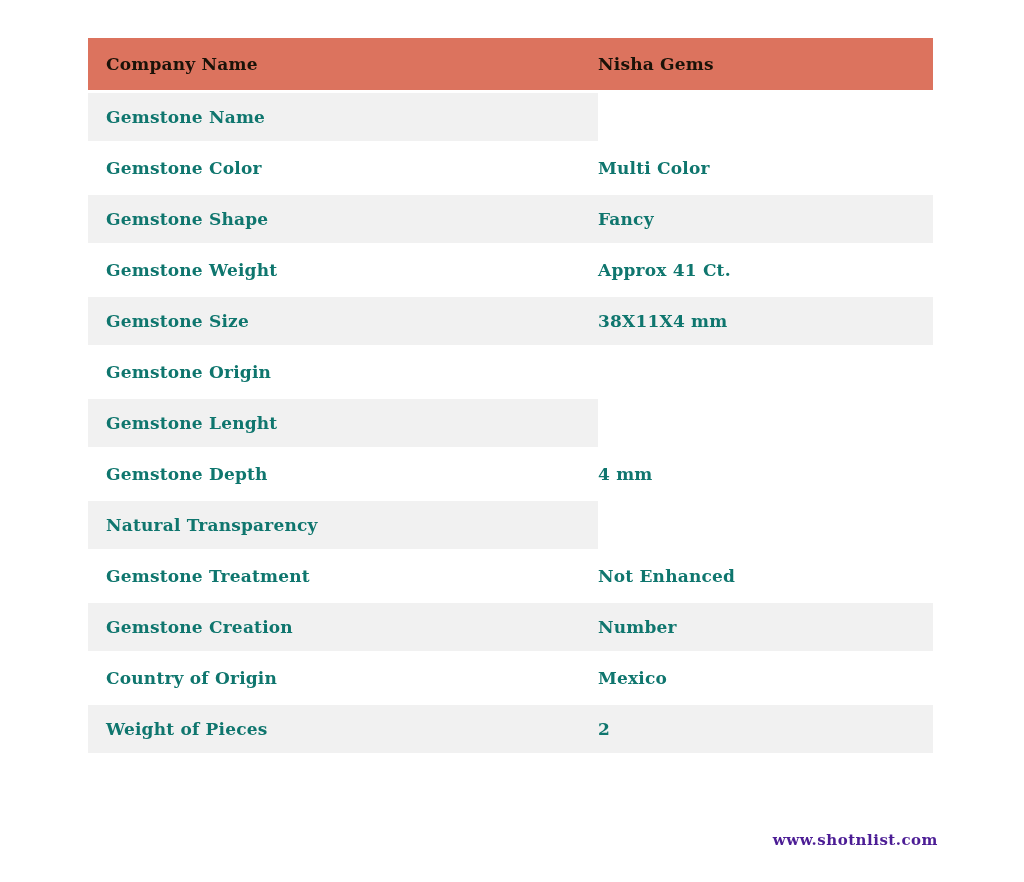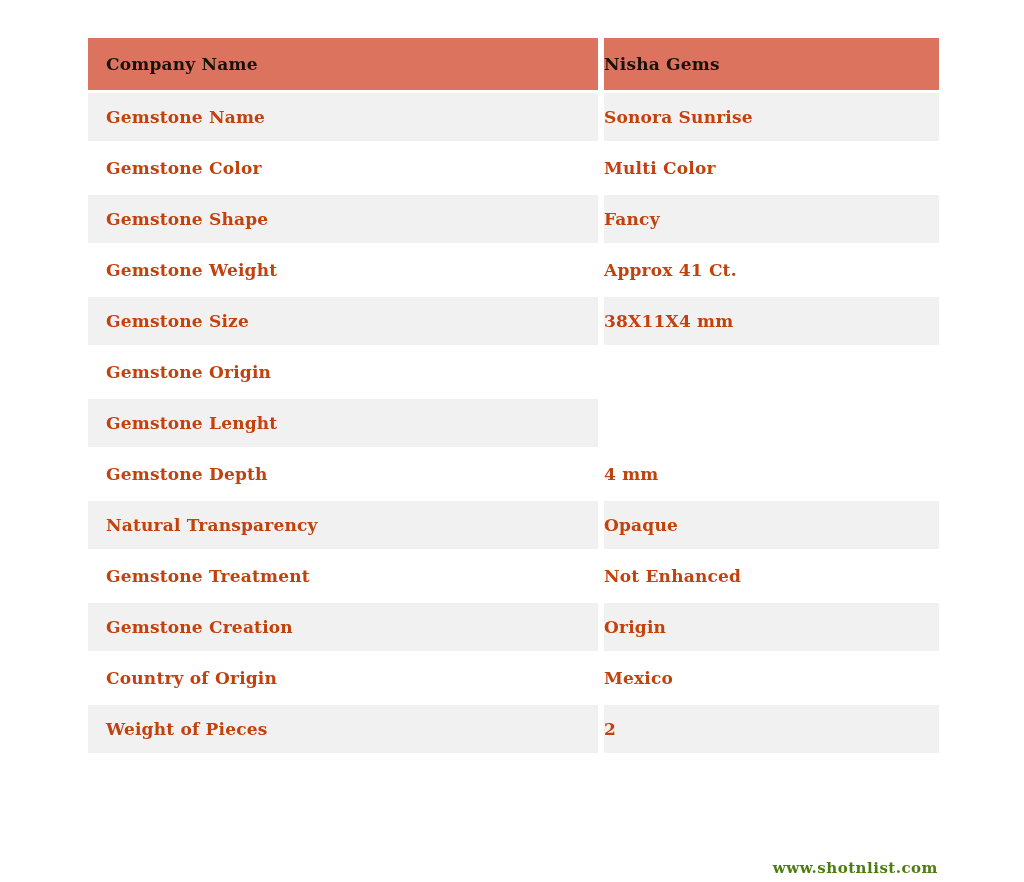--- a/index.html
+++ b/index.html
@@ -17,66 +17,64 @@
   }
   .spec-table {
     position: absolute;
     left: 88px;
     top: 38px;
     width: 851px;
   }
   .row {
     display: grid;
     grid-template-columns: 510px 335px;
-    column-gap: 6px;
     margin-bottom: 3px;
   }
   .cell {
     box-sizing: border-box;
     height: 48px;
     display: flex;
     align-items: center;
     font-size: 17px;
     font-weight: 700;
-    color: #c2410c;
+    color: #0f766e;
     letter-spacing: 0.2px;
     background: #ffffff;
   }
   .cell.label { padding-left: 18px; }
   .cell.value { }
   
   .row:nth-child(even) .cell { background: #f1f1f1; }
   .row.header .cell {
     height: 52px;
     background: #dc735e;
     color: #1a1208;
   }
   .watermark {
     position: absolute;
     right: 86px;
-    top: 859px;
+    top: 831px;
     font-size: 15px;
     font-weight: 700;
-    color: #4d7c0f;
+    color: #4c1d95;
     letter-spacing: 0.5px;
   }
 </style>
 </head>
 <body>
 
 <div class="page">
   <div class="spec-table">
     <div class="row header">
       <div class="cell label">Company Name</div>
       <div class="cell value">Nisha Gems</div>
     </div>
 
   <div class="row">
     <div class="cell label">Gemstone Name</div>
-    <div class="cell value">Sonora Sunrise</div>
   </div>
 
   <div class="row">
     <div class="cell label">Gemstone Color</div>
     <div class="cell value">Multi Color</div>
   </div>
 
   <div class="row">
     <div class="cell label">Gemstone Shape</div>
     <div class="cell value">Fancy</div>
@@ -101,31 +99,30 @@
     <div class="cell label">Gemstone Lenght</div>
   </div>
 
   <div class="row">
     <div class="cell label">Gemstone Depth</div>
     <div class="cell value">4 mm</div>
   </div>
 
   <div class="row">
     <div class="cell label">Natural Transparency</div>
-    <div class="cell value">Opaque</div>
   </div>
 
   <div class="row">
     <div class="cell label">Gemstone Treatment</div>
     <div class="cell value">Not Enhanced</div>
   </div>
 
   <div class="row">
     <div class="cell label">Gemstone Creation</div>
-    <div class="cell value">Origin</div>
+    <div class="cell value">Number</div>
   </div>
 
   <div class="row">
     <div class="cell label">Country of Origin</div>
     <div class="cell value">Mexico</div>
   </div>
 
   <div class="row">
     <div class="cell label">Weight of Pieces</div>
     <div class="cell value">2</div>

